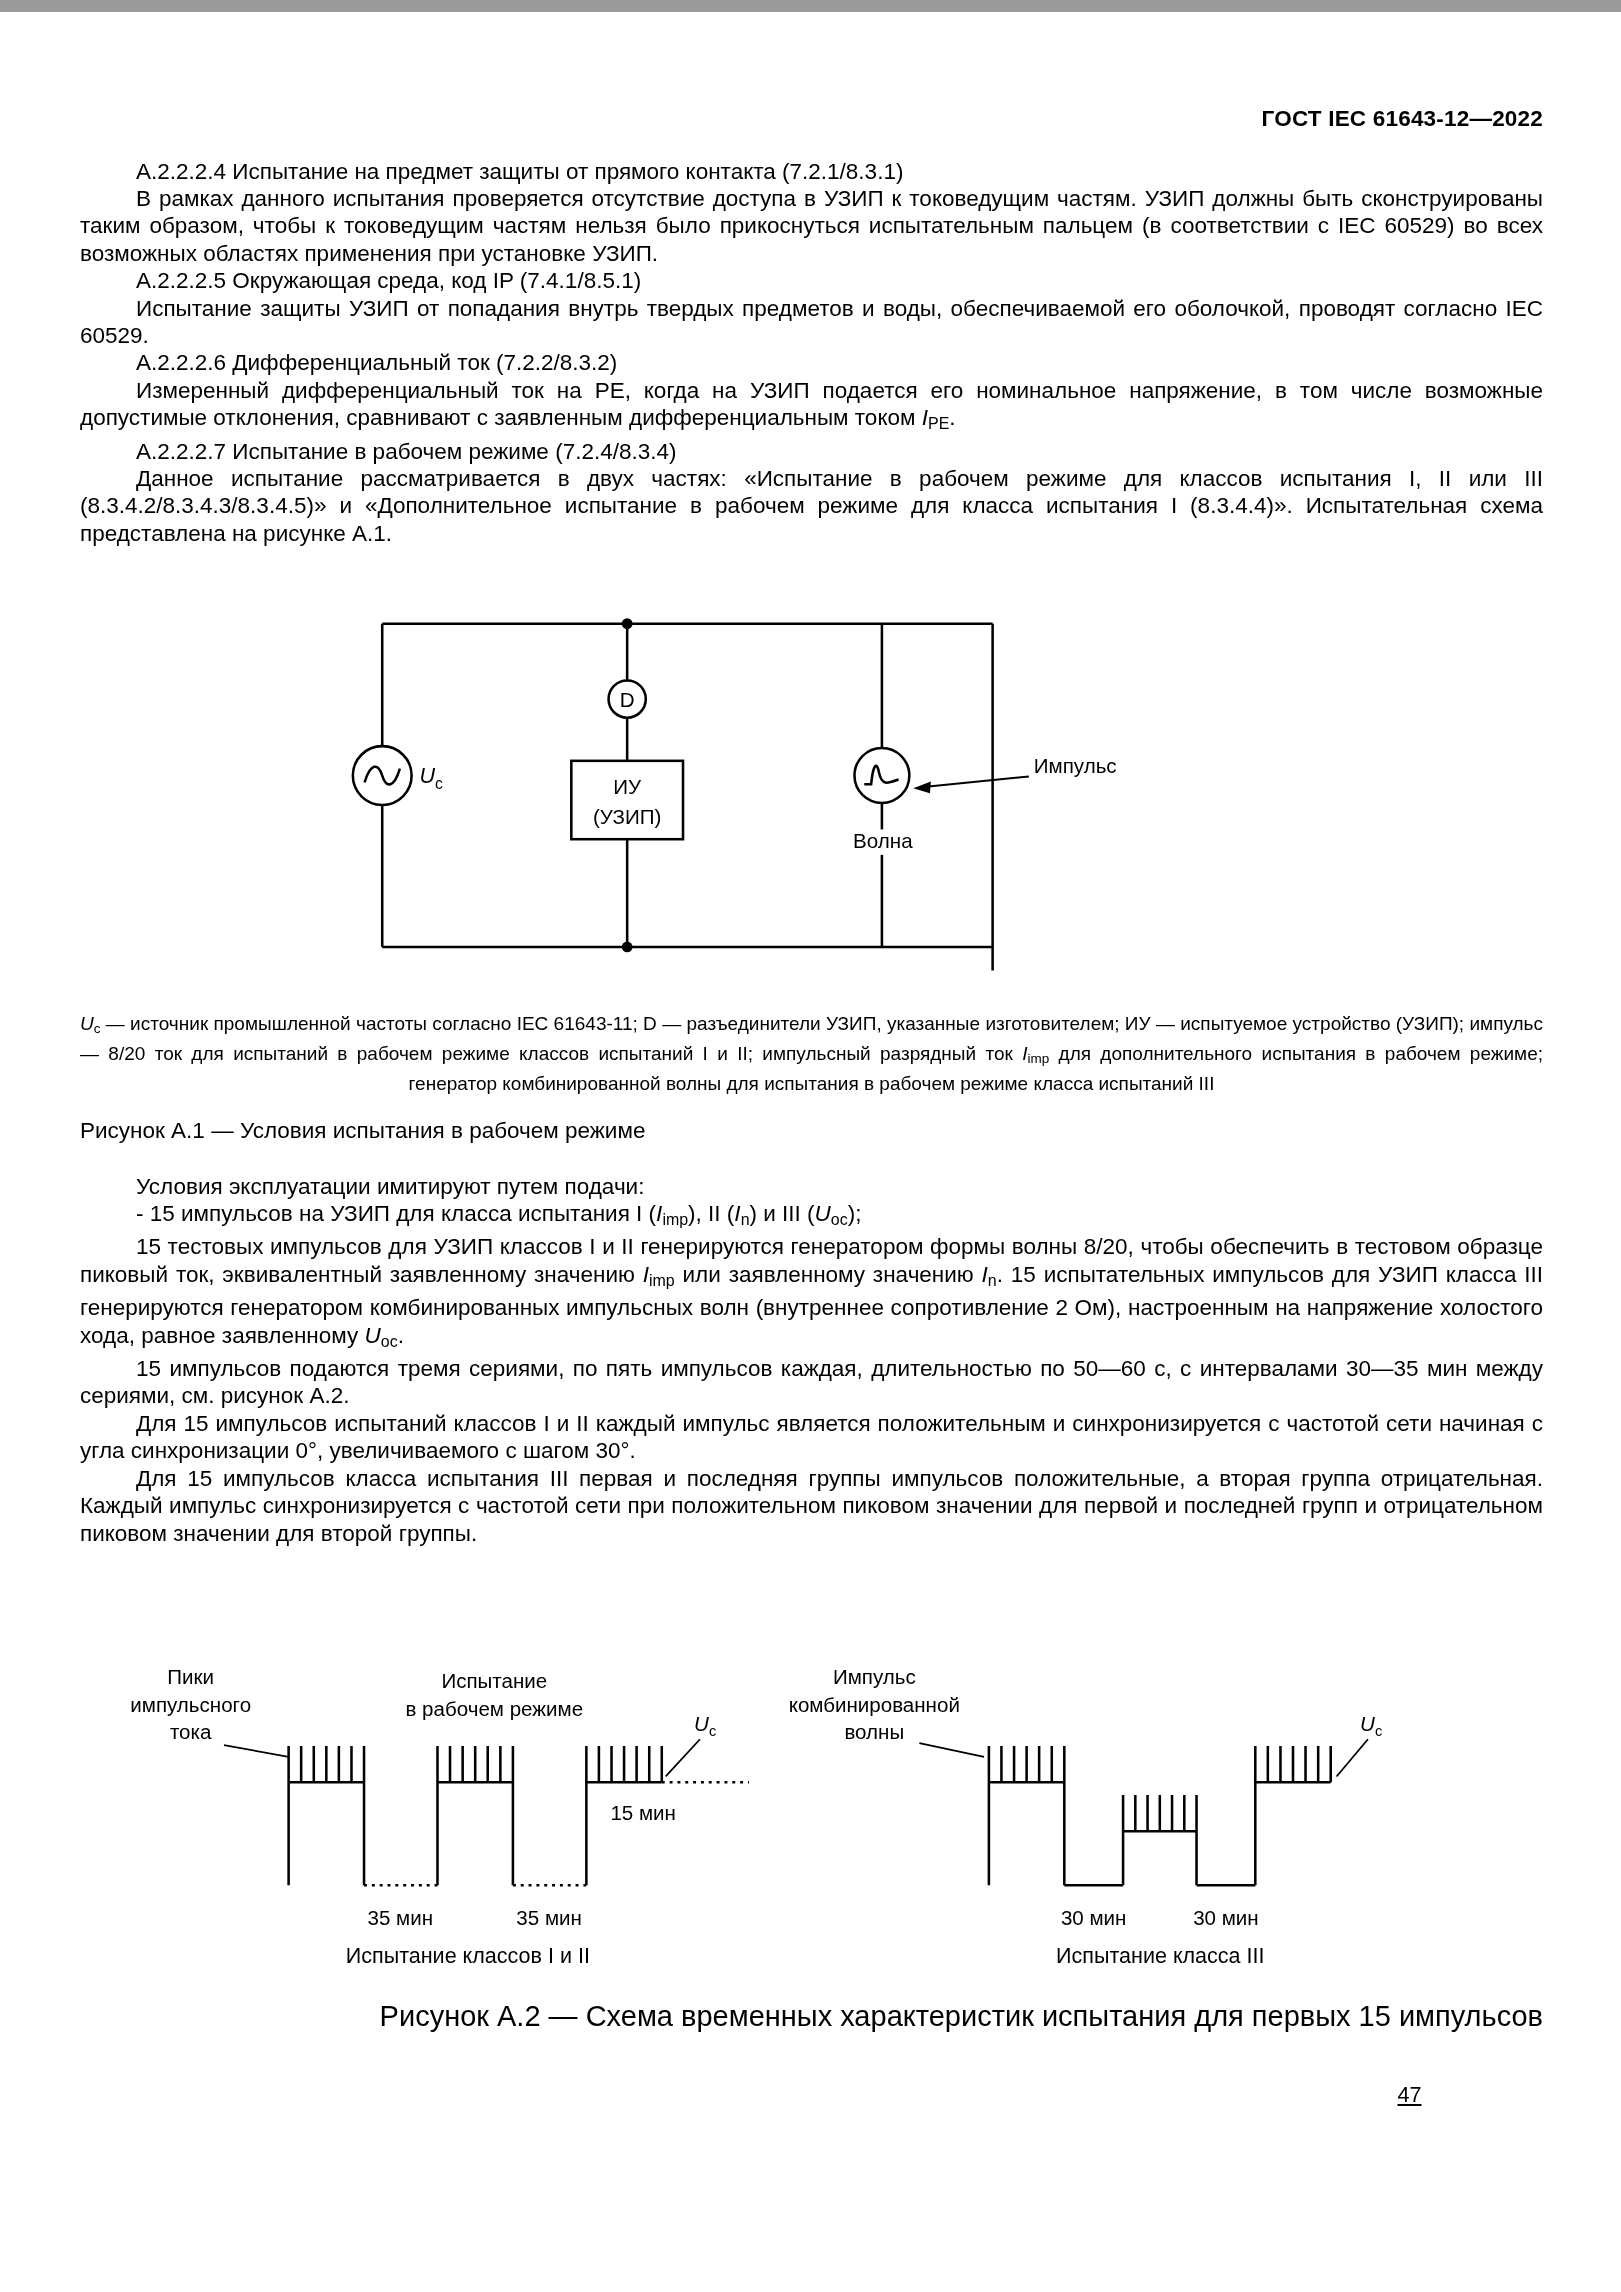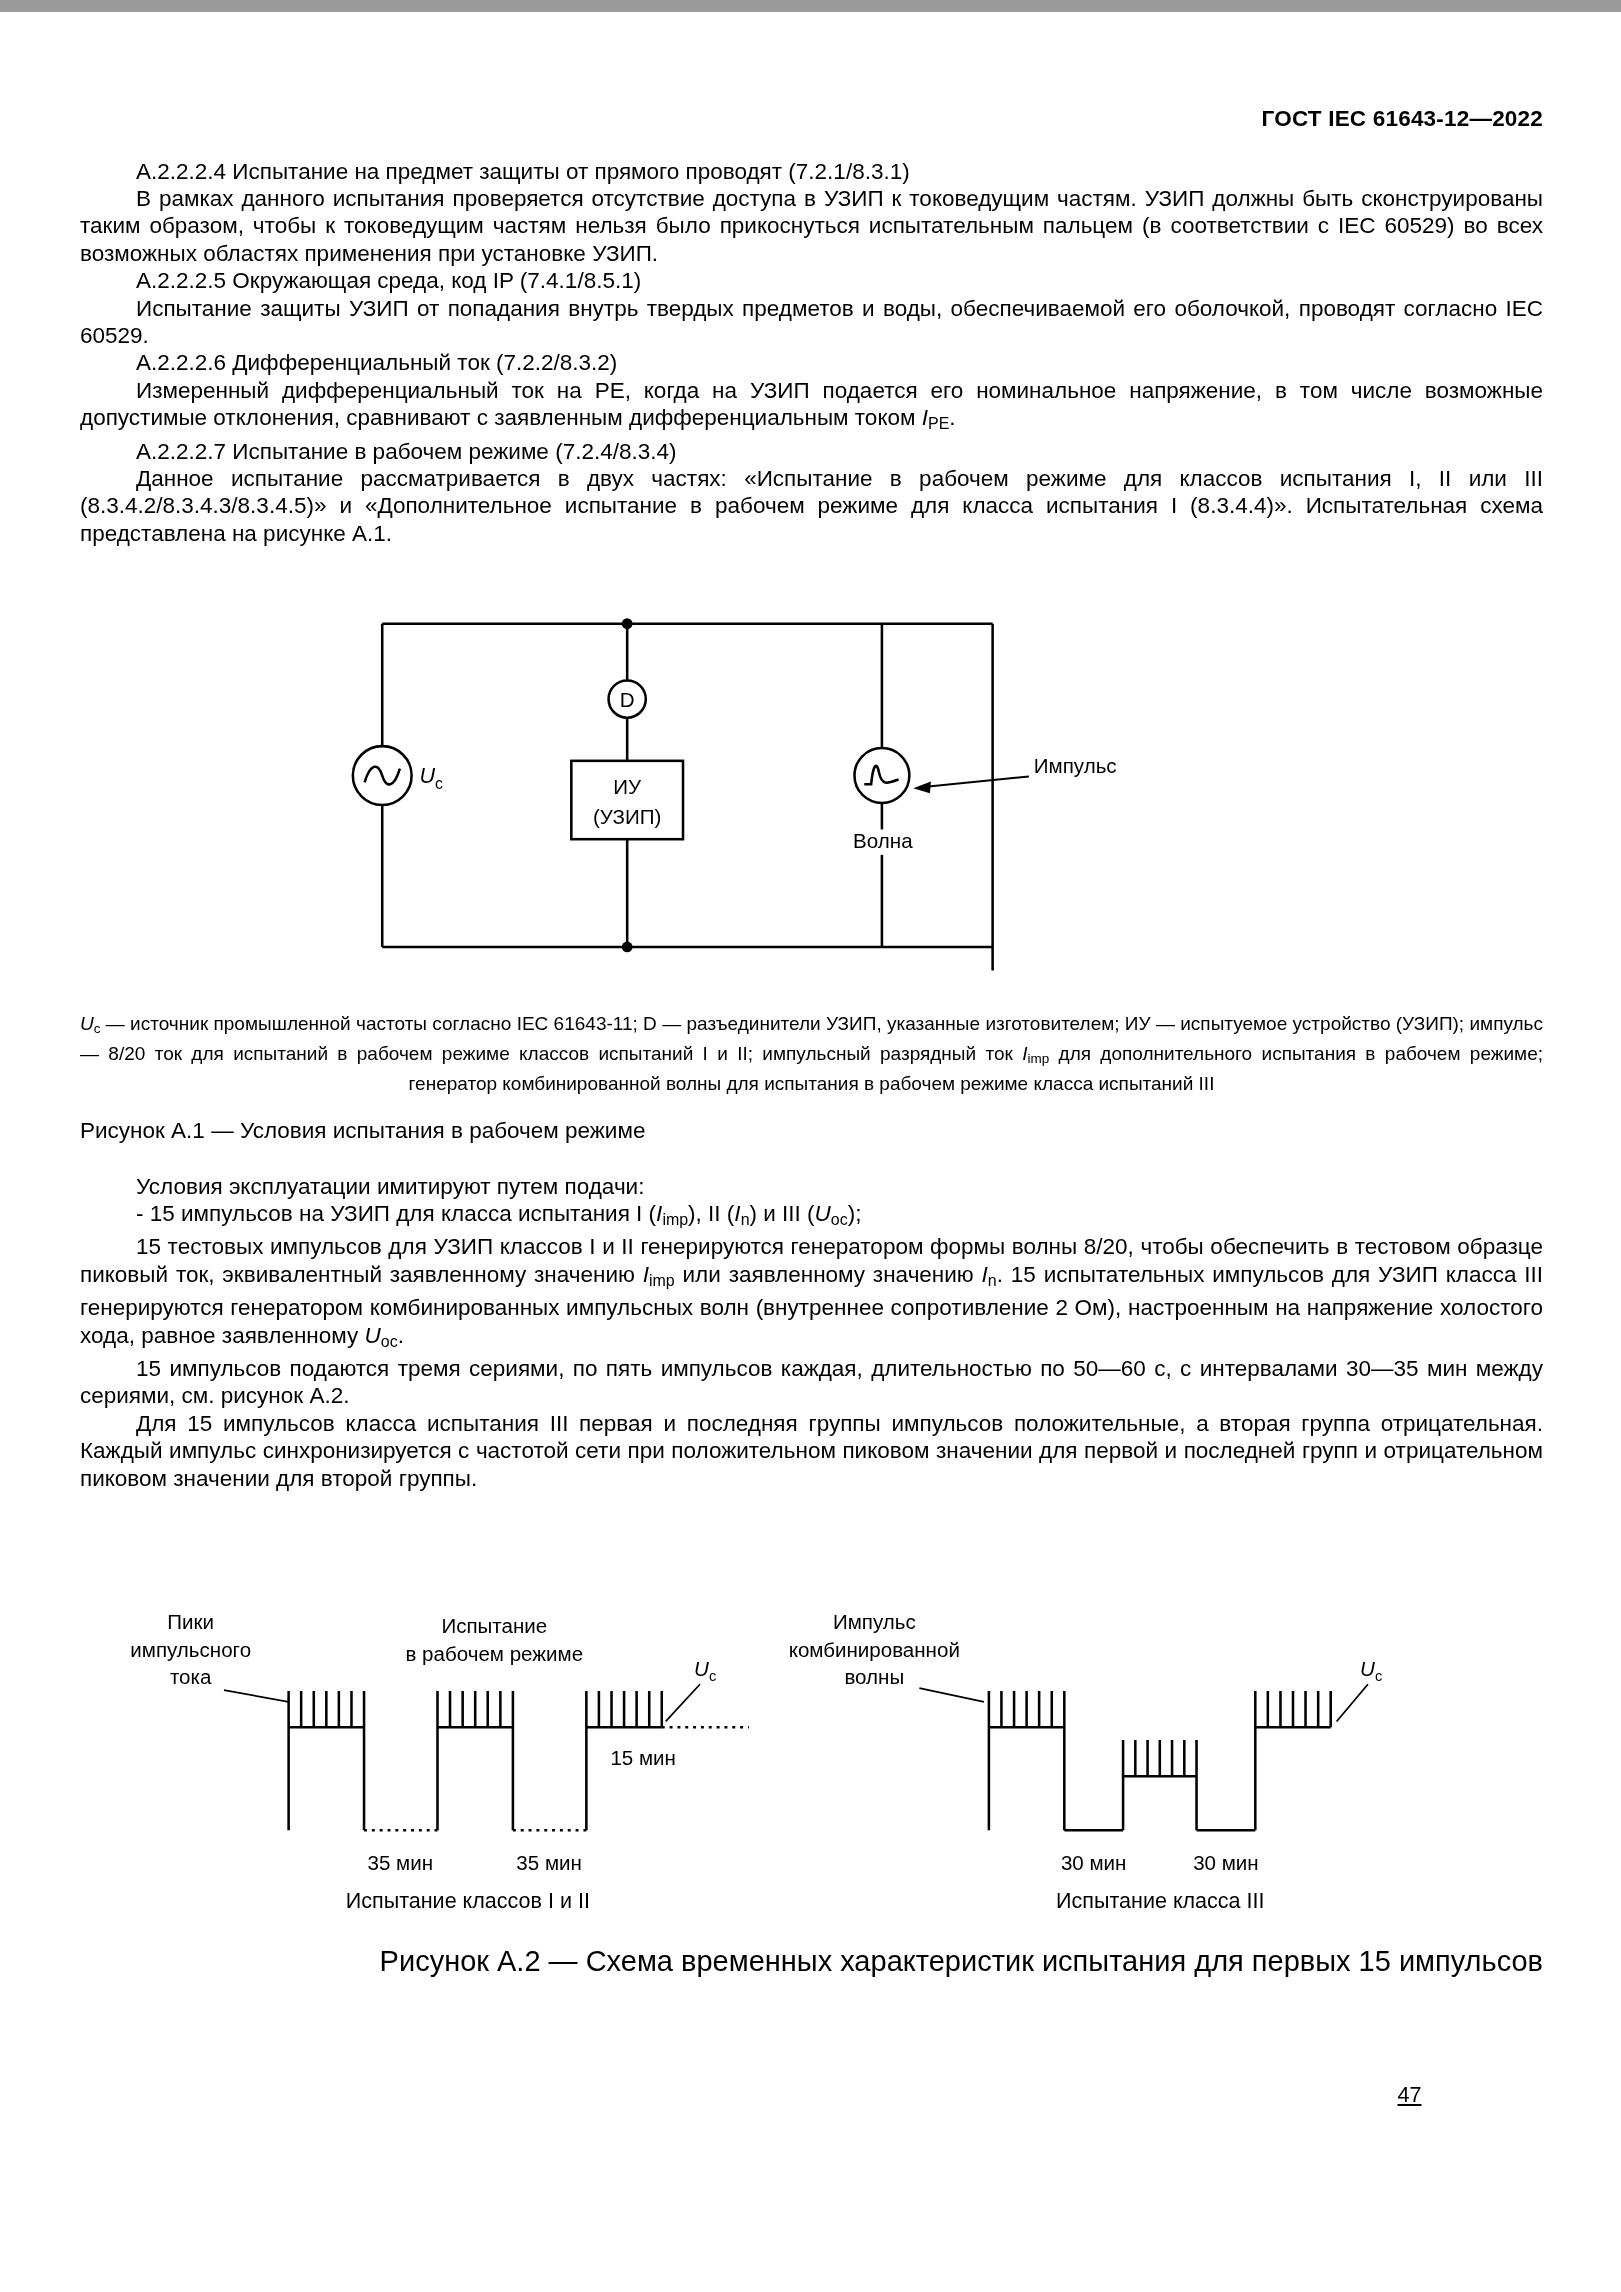--- a/index.html
+++ b/index.html
@@ -30,21 +30,21 @@
 </style>
 </head>
 <body>
 
 <div class="page">
   <div class="content">
 
     <div class="doc-header">ГОСТ IEC 61643-12—2022</div>
 
     <div class="body-block b1">
-        <p class="ind"><span>А.2.2.2.4 Испытание на предмет защиты от прямого проводят (7.2.1/8.3.1)</span></p>
+        <p class="ind"><span>А.2.2.2.4 Испытание на предмет защиты от прямого контакта (7.2.1/8.3.1)</span></p>
         <p class="ind"><span>В рамках данного испытания проверяется отсутствие доступа в УЗИП к токоведущим частям. УЗИП должны быть сконструированы таким образом, чтобы к токоведущим частям нельзя было прикоснуться испытательным пальцем (в соответствии с IEC 60529) во всех возможных областях применения при установке УЗИП.</span></p>
         <p class="ind"><span>А.2.2.2.5 Окружающая среда, код IP (7.4.1/8.5.1)</span></p>
         <p class="ind"><span>Испытание защиты УЗИП от попадания внутрь твердых предметов и воды, обеспечиваемой его оболочкой, проводят согласно IEC 60529.</span></p>
         <p class="ind"><span>А.2.2.2.6 Дифференциальный ток (7.2.2/8.3.2)</span></p>
         <p class="ind"><span>Измеренный дифференциальный ток на РЕ, когда на УЗИП подается его номинальное напряжение, в том числе возможные допустимые отклонения, сравнивают с заявленным дифференциальным током </span><span class="it">I</span><span class="sb">PE</span><span>.</span></p>
         <p class="ind"><span>А.2.2.2.7 Испытание в рабочем режиме (7.2.4/8.3.4)</span></p>
         <p class="ind"><span>Данное испытание рассматривается в двух частях: «Испытание в рабочем режиме для классов испытания I, II или III (8.3.4.2/8.3.4.3/8.3.4.5)» и «Дополнительное испытание в рабочем режиме для класса испытания I (8.3.4.4)». Испытательная схема представлена на рисунке А.1.</span></p>
       </div>
 
     <div class="fig1">
@@ -89,20 +89,21 @@
 
     <div class="caption"><span class="it">U</span><span class="sb">c</span><span> — источник промышленной частоты согласно IEC 61643-11; D — разъединители УЗИП, указанные изготовителем; ИУ — испытуемое устройство (УЗИП); импульс — 8/20 ток для испытаний в рабочем режиме классов испытаний I и II; импульсный разрядный ток </span><span class="it">I</span><span class="sb">imp</span><span> для дополнительного испытания в рабочем режиме; генератор комбинированной волны для испытания в рабочем режиме класса испытаний III</span></div>
 
     <div class="fig-title">Рисунок А.1 — Условия испытания в рабочем режиме</div>
 
     <div class="body-block b2">
         <p class="ind"><span>Условия эксплуатации имитируют путем подачи:</span></p>
         <p class="ind"><span>- 15 импульсов на УЗИП для класса испытания I (</span><span class="it">I</span><span class="sb">imp</span><span>), II (</span><span class="it">I</span><span class="sb">n</span><span>) и III (</span><span class="it">U</span><span class="sb">oc</span><span>);</span></p>
         <p class="ind"><span>15 тестовых импульсов для УЗИП классов I и II генерируются генератором формы волны 8/20, чтобы обеспечить в тестовом образце пиковый ток, эквивалентный заявленному значению </span><span class="it">I</span><span class="sb">imp</span><span> или заявленному значению </span><span class="it">I</span><span class="sb">n</span><span>. 15 испытательных импульсов для УЗИП класса III генерируются генератором комбинированных импульсных волн (внутреннее сопротивление 2 Ом), настроенным на напряжение холостого хода, равное заявленному </span><span class="it">U</span><span class="sb">oc</span><span>.</span></p>
         <p class="ind"><span>15 импульсов подаются тремя сериями, по пять импульсов каждая, длительностью по 50—60 с, с интервалами 30—35 мин между сериями, см. рисунок А.2.</span></p>
+        <p class="ind"><span>Для 15 импульсов испытаний классов I и II каждый импульс является положительным и синхронизируется с частотой сети начиная с угла синхронизации 0°, увеличиваемого с шагом 30°.</span></p>
         <p class="ind"><span>Для 15 импульсов класса испытания III первая и последняя группы импульсов положительные, а вторая группа отрицательная. Каждый импульс синхронизируется с частотой сети при положительном пиковом значении для первой и последней групп и отрицательном пиковом значении для второй группы.</span></p>
       </div>
 
     <div class="fig2">
       <svg width="1411" height="333" viewBox="0 0 1440 340">
         <g stroke="#000" stroke-width="2.6" fill="none">
 
           <path d="M180 130 H257 M180 93 V130 M192.8 93 V130 M205.7 93 V130 M218.5 93 V130 M231.3 93 V130 M244.2 93 V130 M257 93 V130 M180 130 V235 M257 130 V235"></path>
 
           <path d="M332 130 H409 M332 93 V130 M344.8 93 V130 M357.7 93 V130 M370.5 93 V130 M383.3 93 V130 M396.2 93 V130 M409 93 V130 M332 130 V235 M409 130 V235"></path>

